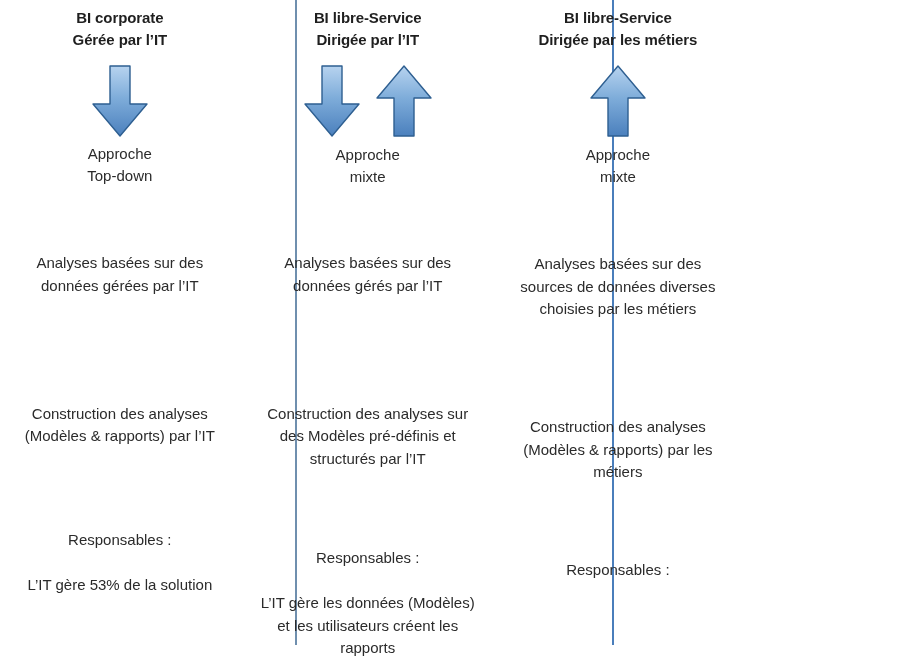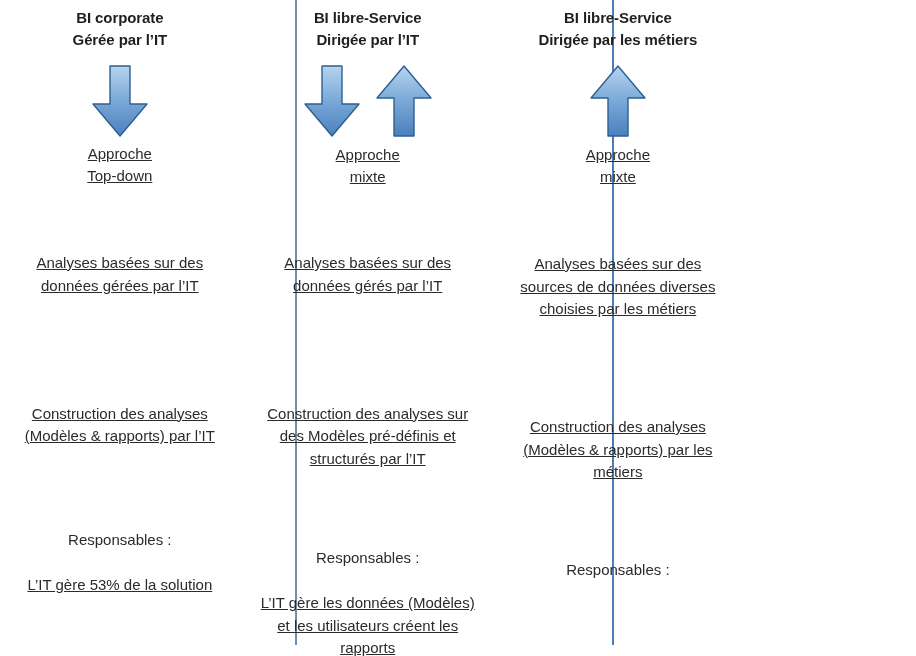--- a/index.html
+++ b/index.html
@@ -60,37 +60,36 @@
     height: 76px;
     margin-top: 12px;
   }
   .arrow-svg { display: block; }
 
   .approach {
     text-align: center;
     font-size: 15px;
     line-height: 22px;
     white-space: pre-line;
-    text-decoration: underline;
   }
   .col1 .approach { margin-top: 4px; }
   .col2 .approach { margin-top: 5px; }
   .col3 .approach { margin-top: 5px; }
 
   .block {
     text-align: center;
     font-size: 15px;
     line-height: 22.5px;
     white-space: pre-line;
   }
   .block .lead {
     font-weight: normal;
     display: block;
   }
-  .block .body { display: block; text-decoration: underline; }
+  .block .body { display: block; }
 
   .col1 .b-analyses { margin-top: 20px; }
   .col1 .b-construction { margin-top: 38px; }
   .col1 .b-responsables { margin-top: 36px; }
 
   .col2 .b-analyses { margin-top: 19px; }
   .col2 .b-construction { margin-top: 38px; }
   .col2 .b-responsables { margin-top: 32px; }
 
   .col3 .b-analyses { margin-top: 20px; }

